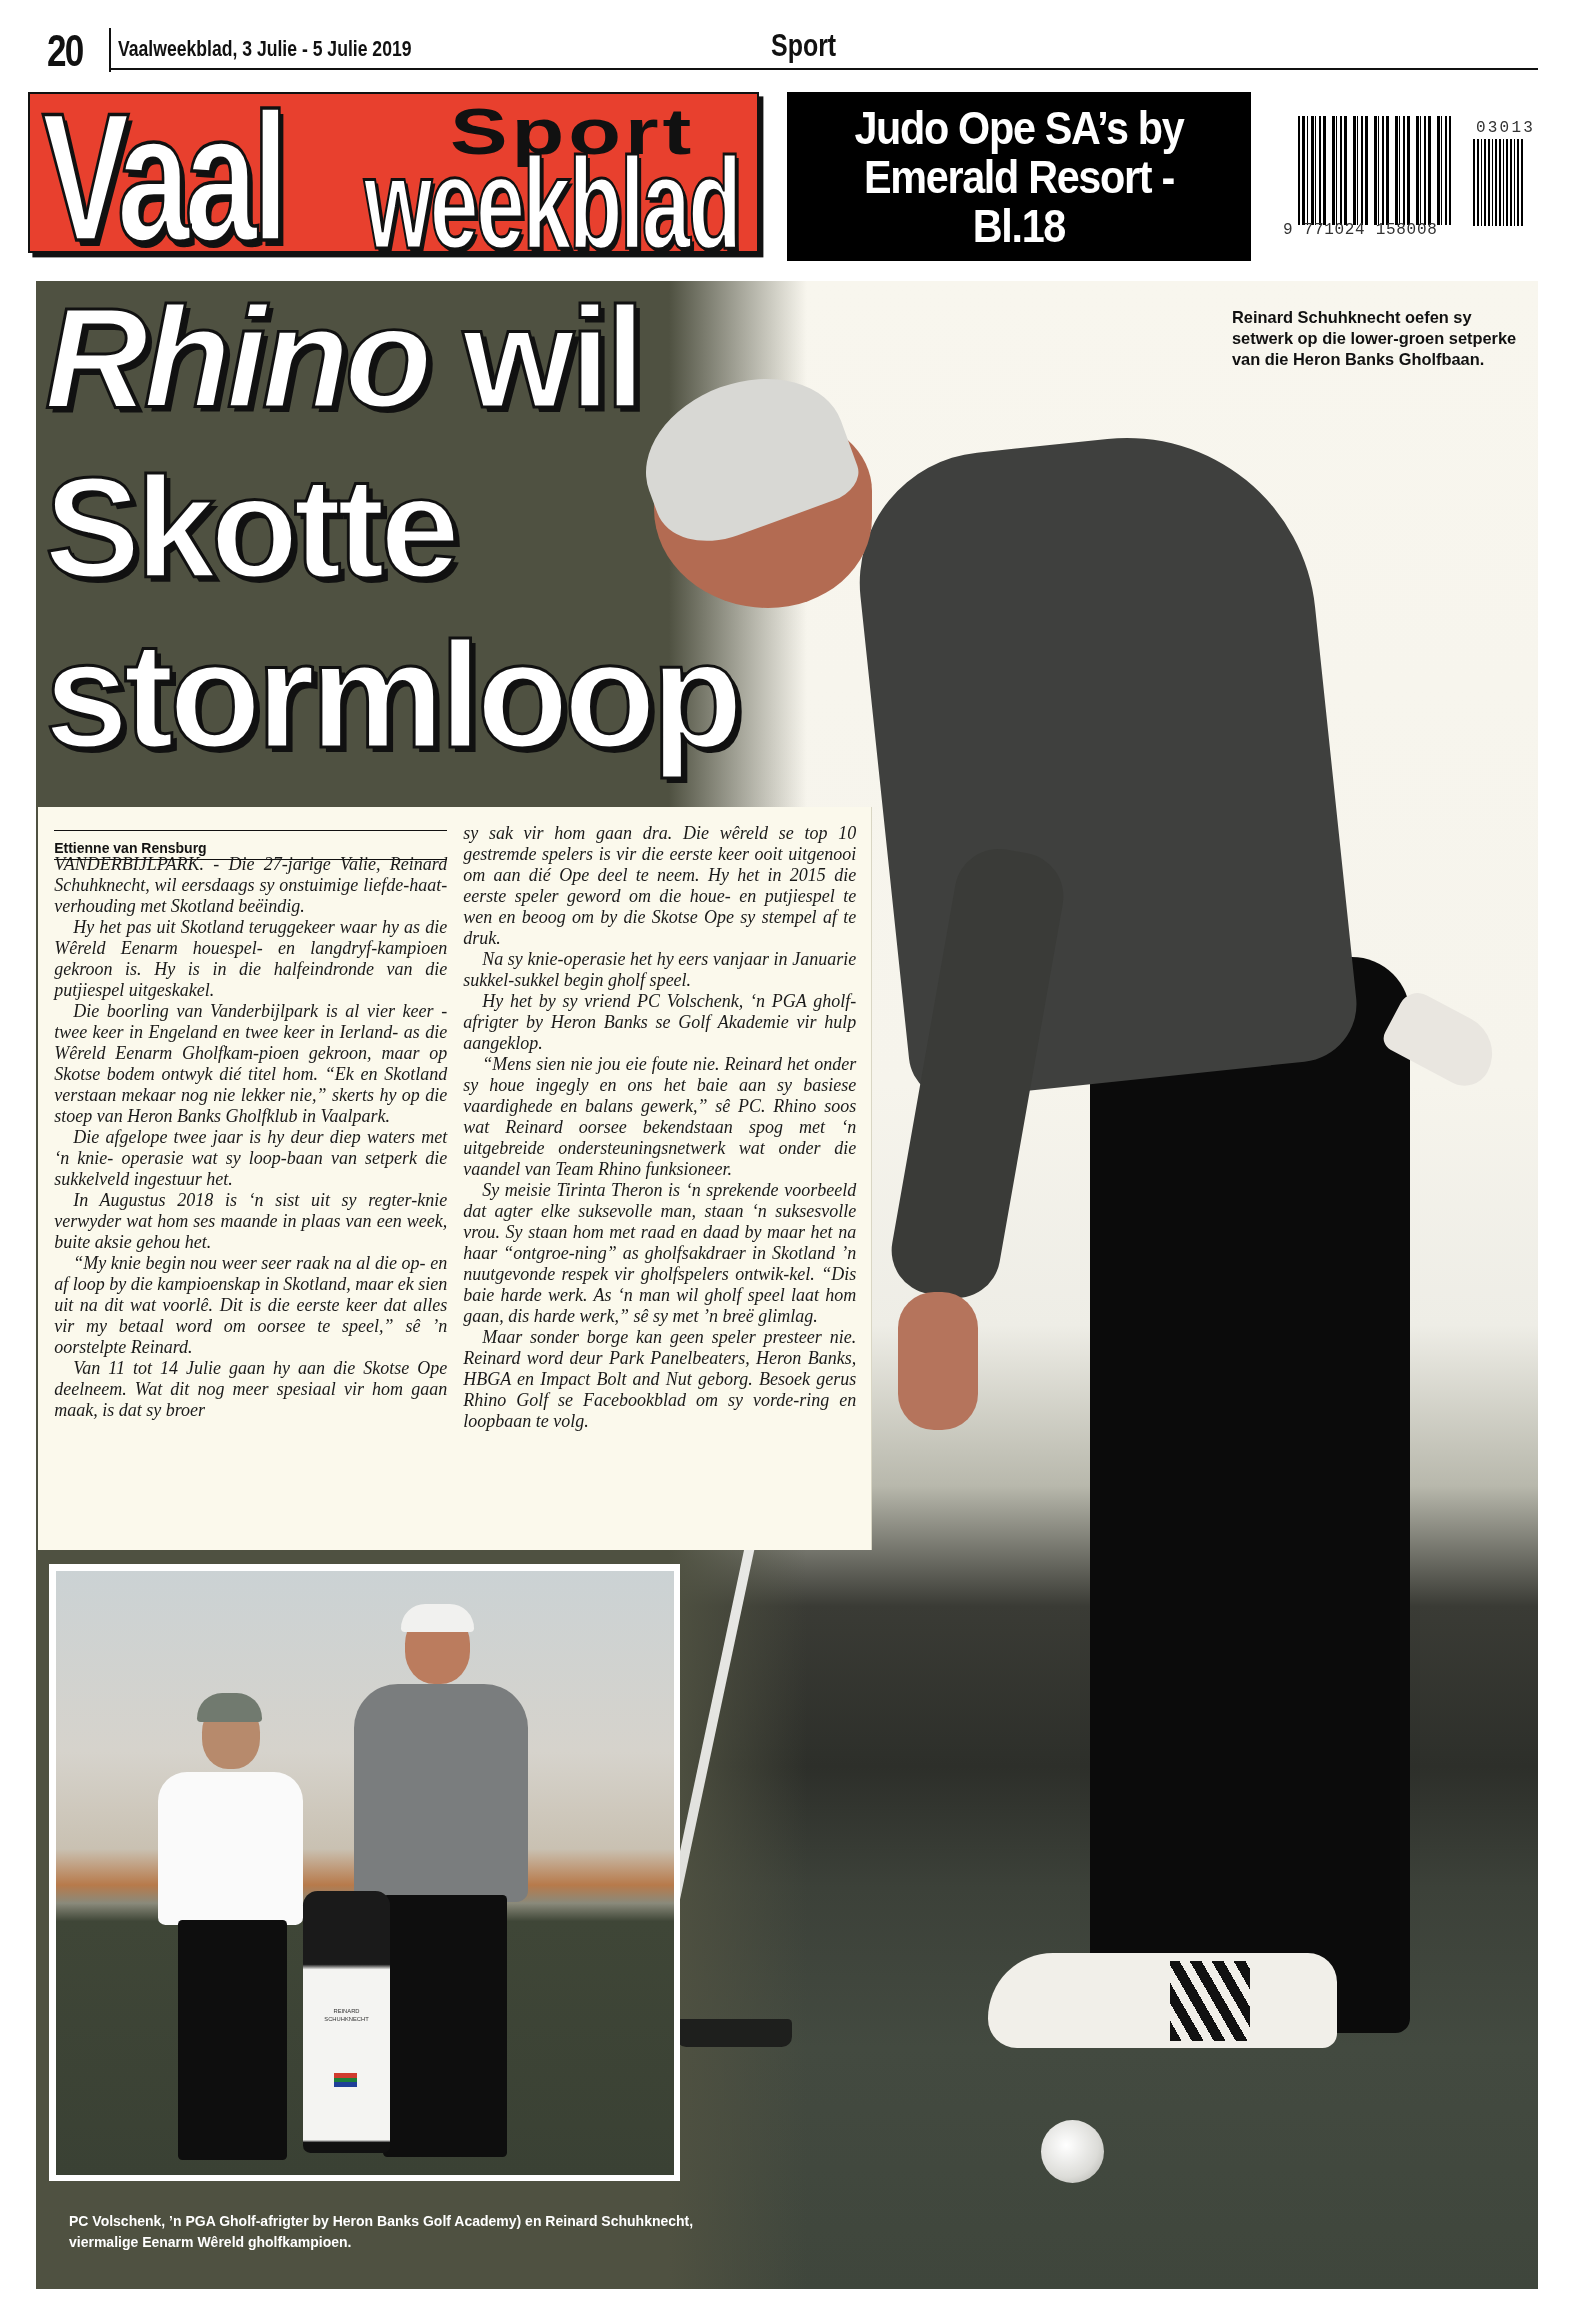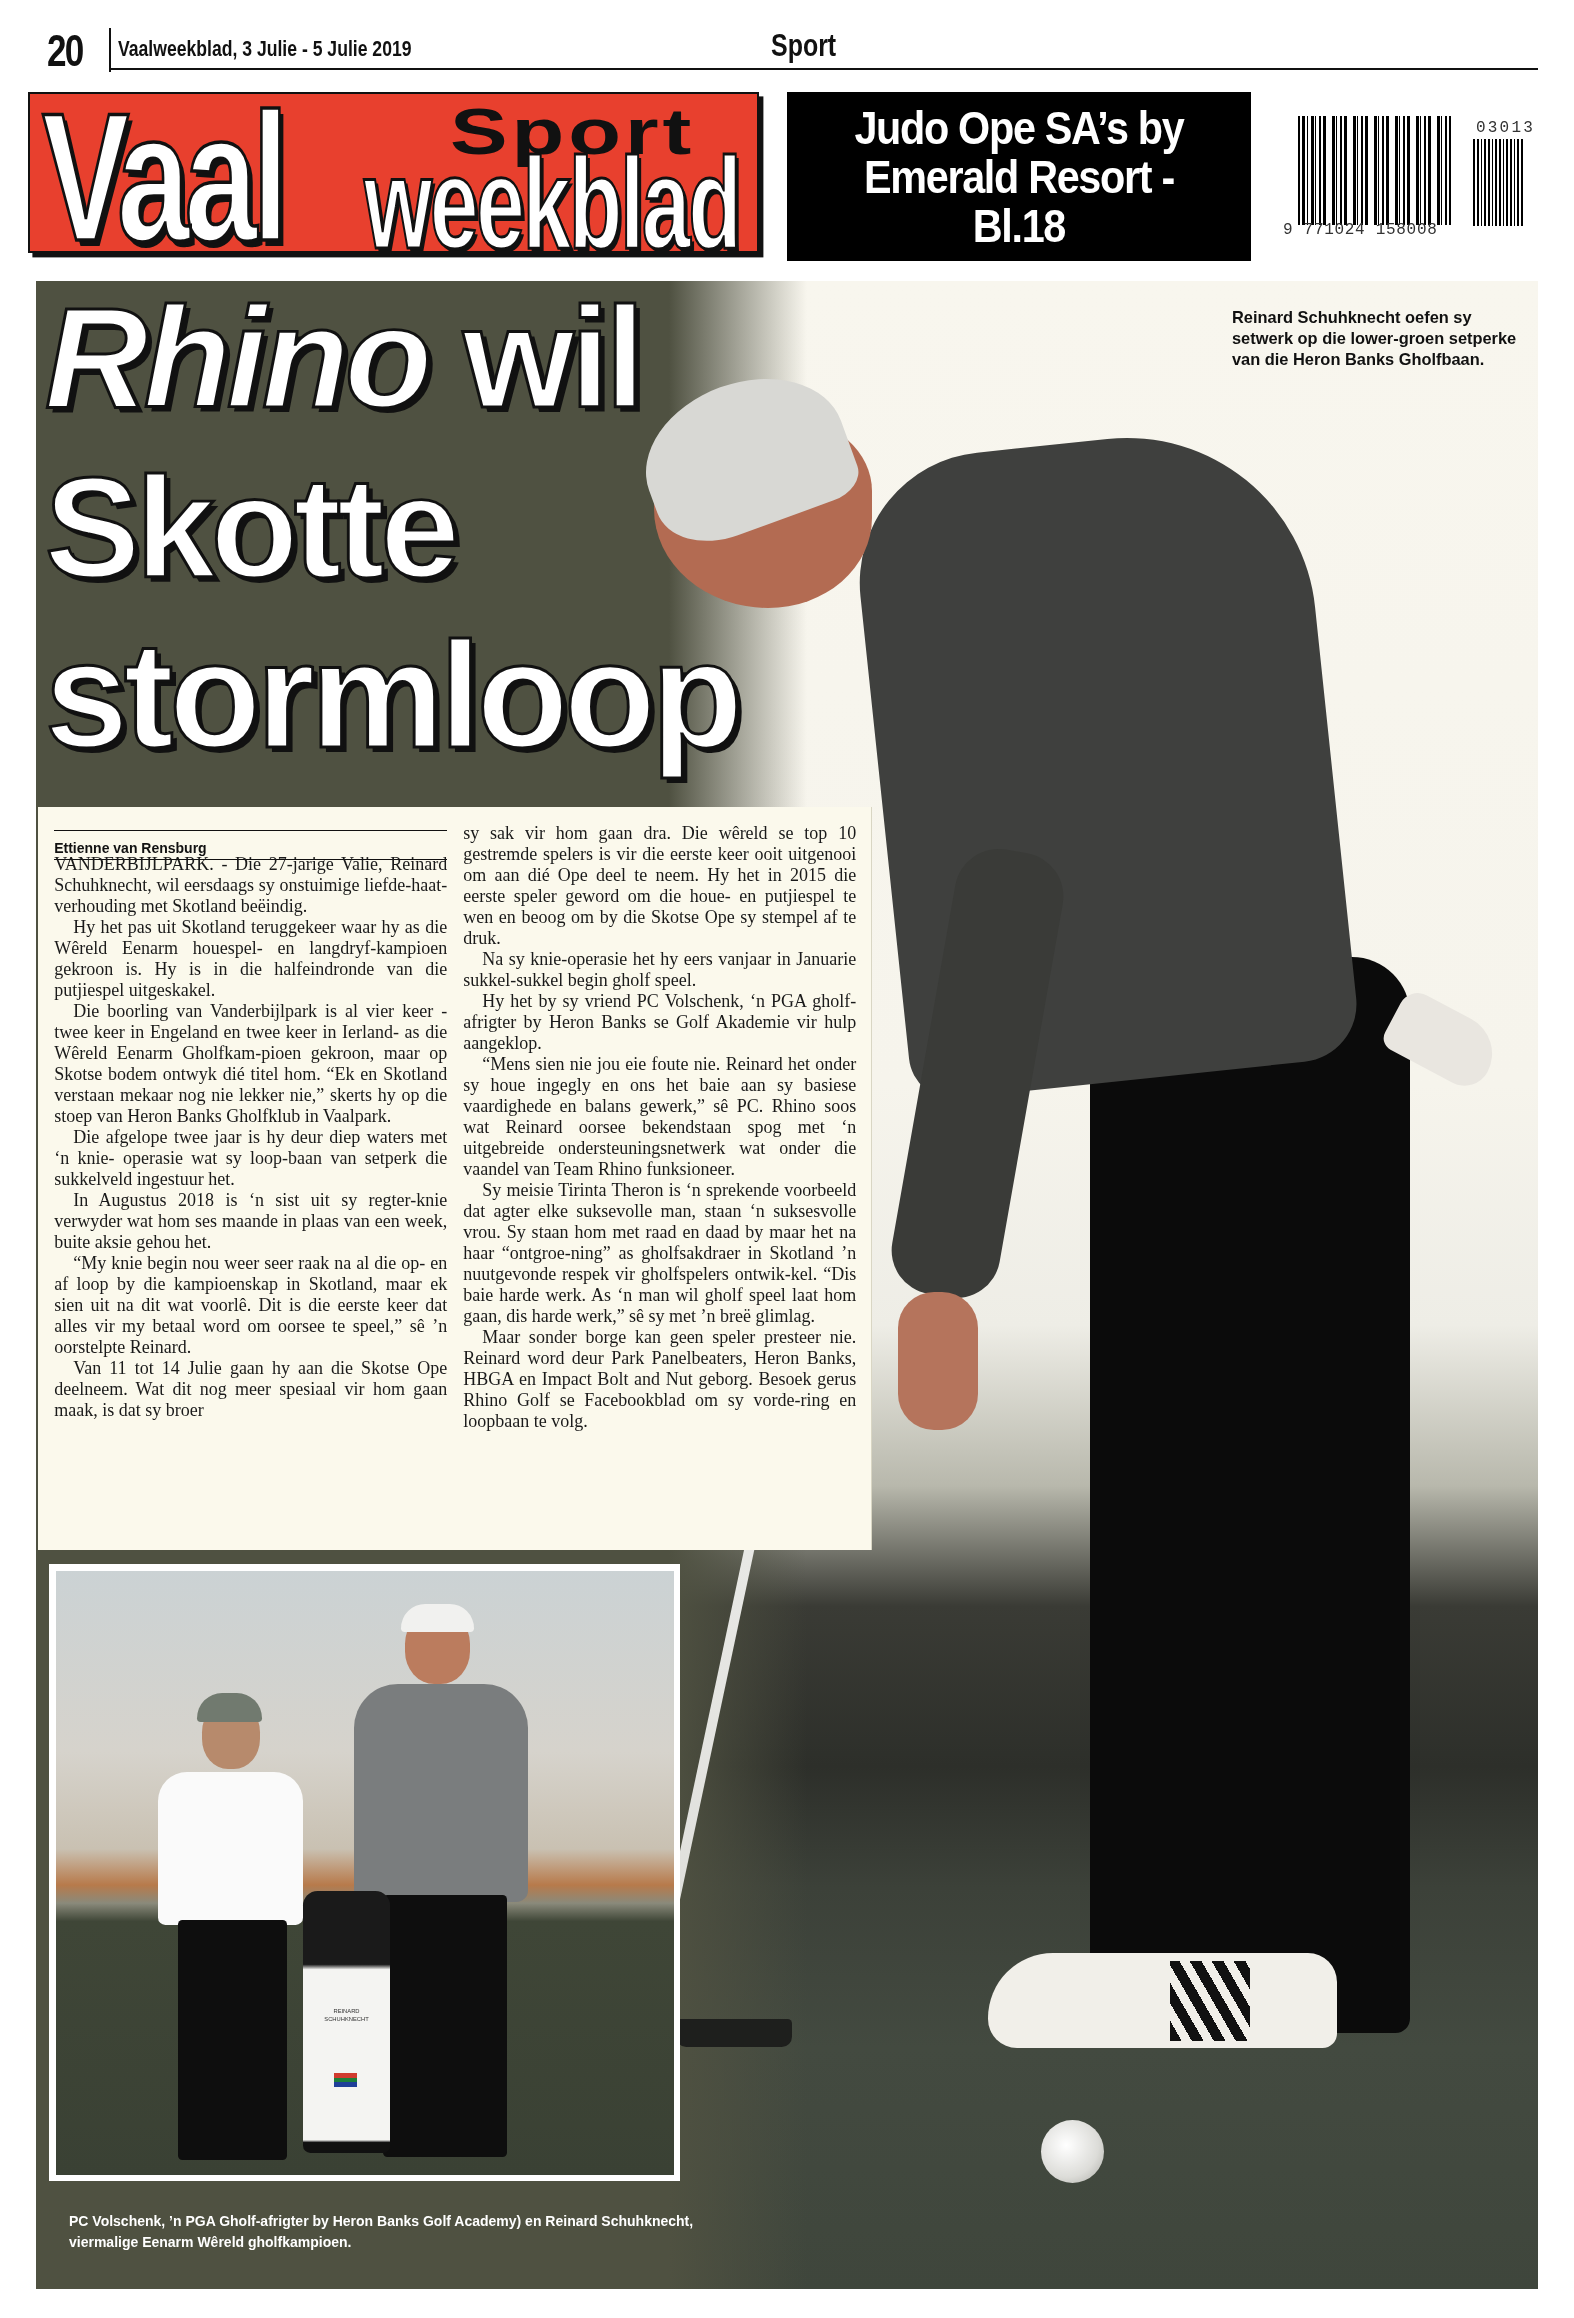--- a/index.html
+++ b/index.html
@@ -194,21 +194,21 @@
     font-family: "Liberation Sans", sans-serif; font-weight: 700;
     font-size: 14px; line-height: 19.6px; padding-top: 8px;
   }
   .article .col {
     position: absolute; top: 47px; width: 393px;
     font-family: "Liberation Serif", serif; font-size: 18px; line-height: 21px;
     color: #1a1a1a; text-align: justify;
   }
   .article .col1 { left: 16px; top: 47px; }
   .article .col2 { left: 425px; top: 16px; }
-  .article .col p { text-indent: 19px; }
+  .article .col p { text-indent: 19px; font-style: italic; }
   .article .col p.first { text-indent: 0; }
 
   
   .inset-photo {
     position: absolute; left: 13px; top: 1283px; width: 631px; height: 617px;
     background: #ffffff; padding: 6.5px;
   }
   .inset-photo .img {
     position: relative; width: 100%; height: 100%; overflow: hidden;
     background: linear-gradient(180deg,

